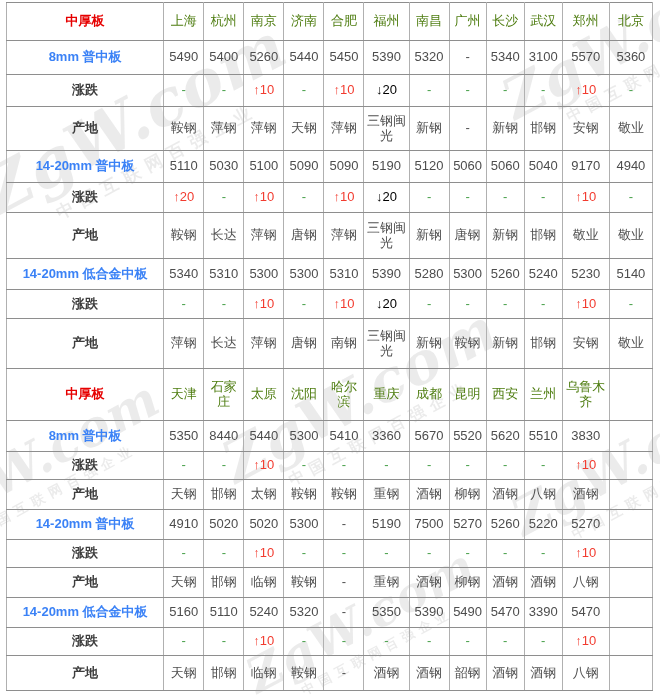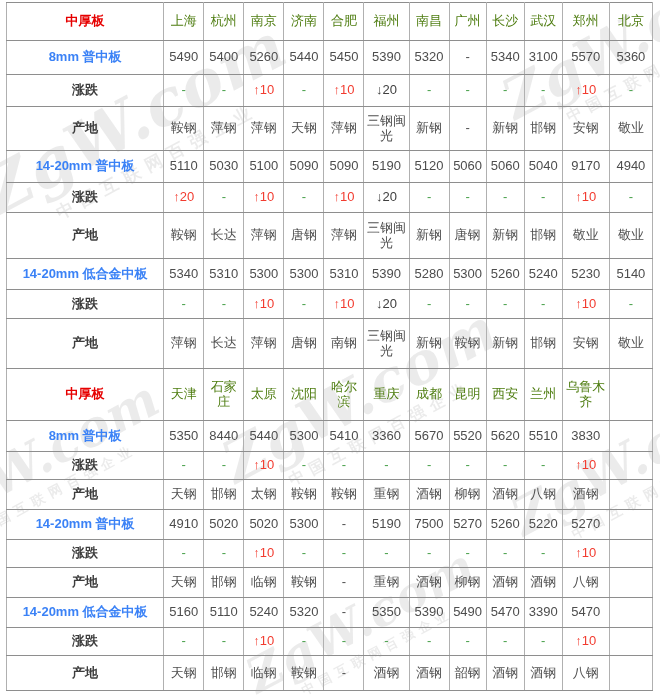--- a/index.html
+++ b/index.html
@@ -24,21 +24,21 @@
     border-top:1px solid #8e8e8e;border-bottom:1px solid #8e8e8e;
     text-align:center;vertical-align:middle;padding:0 1px;
     font-size:13px;line-height:1.12;overflow:hidden;background:transparent;
   }
   .sec-title{color:#e60000;font-weight:bold;font-size:14px;}
   .city{color:#4d7c0f;font-weight:normal;font-size:13px;}
   .prod{color:#3b82f6;font-weight:bold;font-size:13px;}
   .rlabel{color:#3d3d3d;font-weight:bold;font-size:13px;}
   .price{color:#4d4d4d;font-size:13px;}
   .chg.up{color:#f23b2f;}
-  .chg.down{color:#404040;}
+  .chg.down{color:#000000;}
   .chg.flat{color:#47a04a;}
   .origin{color:#4f4f4f;font-size:12px;}
 </style>
 </head>
 <body>
 
 <div class="wm-layer">
   <div class="wm" style="left:-25px;top:85px;font-size:64px">
     <div class="wm-brand">ZgW.com</div>
     <div class="wm-slogan">中国互联网百强企业</div>

